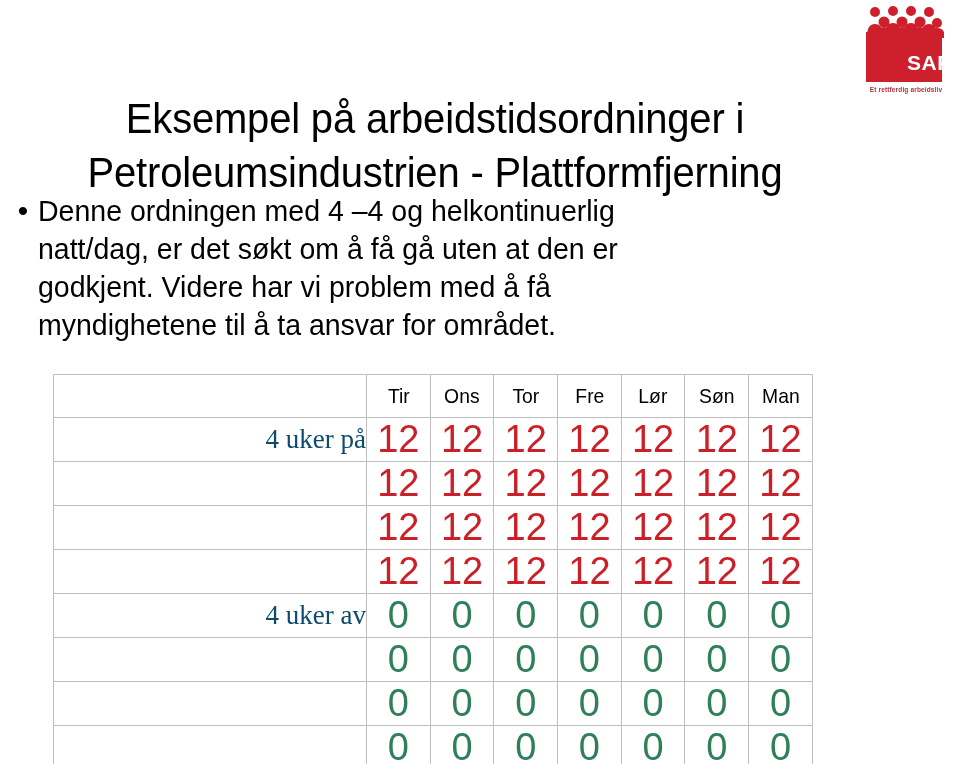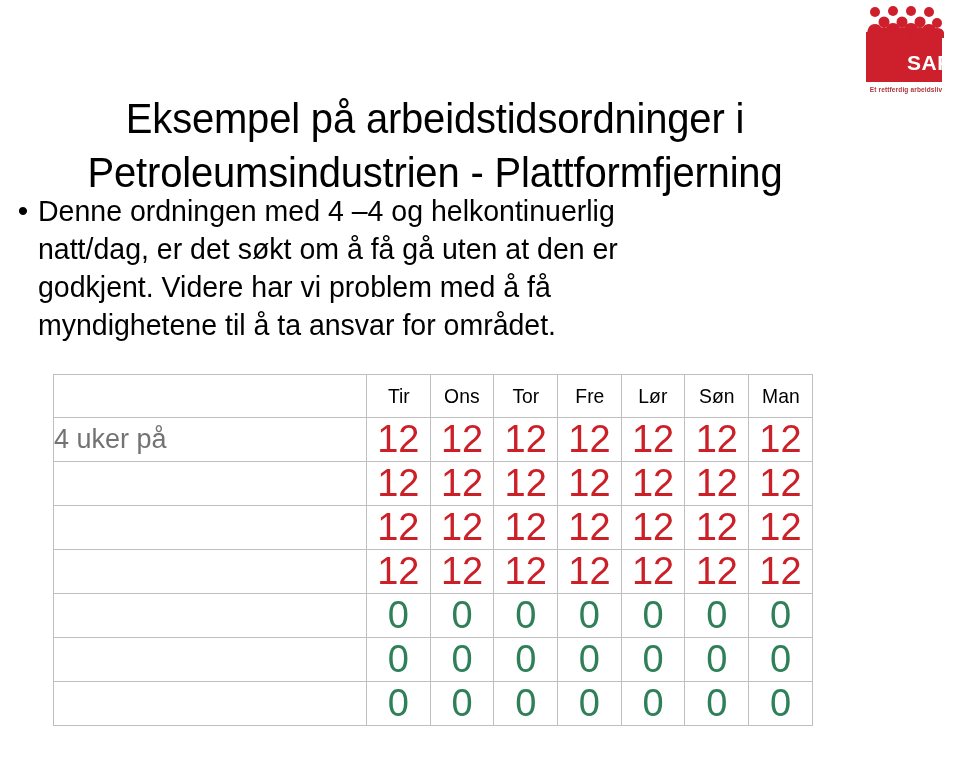--- a/index.html
+++ b/index.html
@@ -148,25 +148,26 @@
   .hdr-day {
     text-align: center;
     font-size: 21px;
     color: #000000;
     font-family: "Liberation Sans Narrow", "Liberation Sans", sans-serif;
     transform: scaleX(0.92);
   }
   .hdr-blank { background: #FFFFFF; }
 
   .row-label {
-    text-align: left;
+    text-align: right;
     padding-right: 14px;
     font-size: 27px;
-    color: #737373;
+    color: #0c4a6e;
     white-space: nowrap;
+    font-family: Liberation Serif, serif;
   }
   .cell-val {
     text-align: center;
     font-size: 38px;
     line-height: 43px;
   }
   .val-on  { color: #CC2028; }
   .val-off { color: #2F8059; }
 </style>
 </head>
@@ -272,20 +273,30 @@
         <td class="row-label"></td>
         <td class="cell-val val-on">12</td>
         <td class="cell-val val-on">12</td>
         <td class="cell-val val-on">12</td>
         <td class="cell-val val-on">12</td>
         <td class="cell-val val-on">12</td>
         <td class="cell-val val-on">12</td>
         <td class="cell-val val-on">12</td>
       </tr>
       <tr>
+        <td class="row-label">4 uker av</td>
+        <td class="cell-val val-off">0</td>
+        <td class="cell-val val-off">0</td>
+        <td class="cell-val val-off">0</td>
+        <td class="cell-val val-off">0</td>
+        <td class="cell-val val-off">0</td>
+        <td class="cell-val val-off">0</td>
+        <td class="cell-val val-off">0</td>
+      </tr>
+      <tr>
         <td class="row-label"></td>
         <td class="cell-val val-off">0</td>
         <td class="cell-val val-off">0</td>
         <td class="cell-val val-off">0</td>
         <td class="cell-val val-off">0</td>
         <td class="cell-val val-off">0</td>
         <td class="cell-val val-off">0</td>
         <td class="cell-val val-off">0</td>
       </tr>
       <tr>

